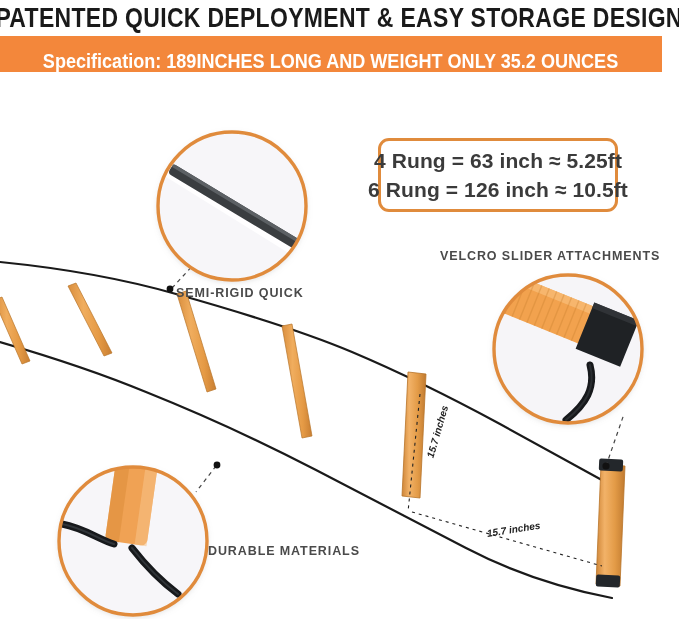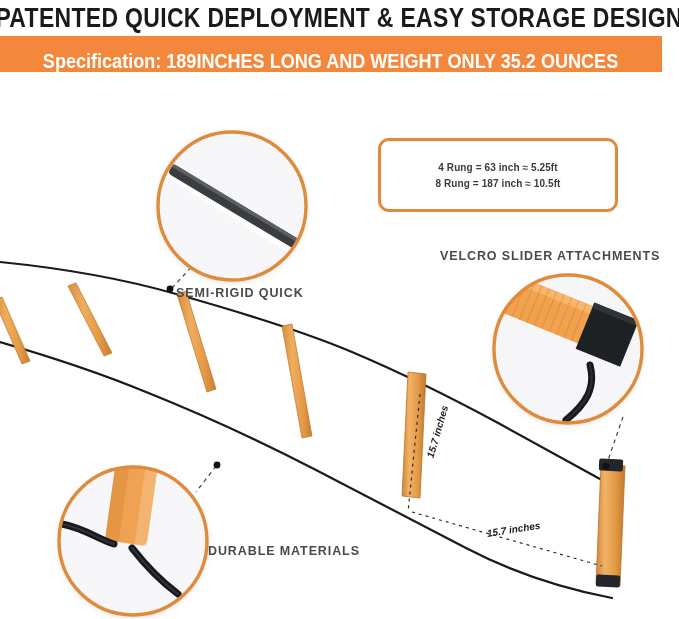--- a/index.html
+++ b/index.html
@@ -74,21 +74,21 @@
     border-radius: 11px;
     background: #ffffff;
     box-sizing: border-box;
     display: flex;
     flex-direction: column;
     align-items: center;
     justify-content: center;
     gap: 5px;
   }
   .rung-line {
-    font-size: 10px;
+    font-size: 21px;
     font-weight: 700;
     color: #3b3b3b;
     letter-spacing: 0.1px;
     white-space: nowrap;
   }
 
   
   .callout-label {
     position: absolute;
     font-size: 12.5px;
@@ -275,21 +275,21 @@
       <path d="M132,548 C146,566 162,582 178,594" fill="none" stroke="#17191c" stroke-width="7" stroke-linecap="round"></path>
       <path d="M62,524 C84,528 100,540 114,544" fill="none" stroke="#4a5055" stroke-width="2" stroke-linecap="round" opacity="0.5"></path>
       <path d="M132,548 C146,566 162,582 178,594" fill="none" stroke="#4a5055" stroke-width="2" stroke-linecap="round" opacity="0.5"></path>
     </g>
     <circle cx="133" cy="541" r="74" fill="none" stroke="#E08B3C" stroke-width="3.4"></circle>
 
   </svg>
 
   <div id="rung-box">
     <div class="rung-line">4 Rung = 63 inch ≈ 5.25ft</div>
-    <div class="rung-line">8 Rung = 187 inch ≈ 10.5ft</div>
+    <div class="rung-line">6 Rung = 126 inch ≈ 10.5ft</div>
   </div>
 
   <div class="callout-label" id="label-semi-rigid">SEMI-RIGID QUICK</div>
   <div class="callout-label" id="label-velcro">VELCRO SLIDER ATTACHMENTS</div>
   <div class="callout-label" id="label-durable">DURABLE MATERIALS</div>
 
   <div class="dim-label" id="dim-vertical">15.7 inches</div>
   <div class="dim-label" id="dim-horizontal">15.7 inches</div>
 
 </div>

